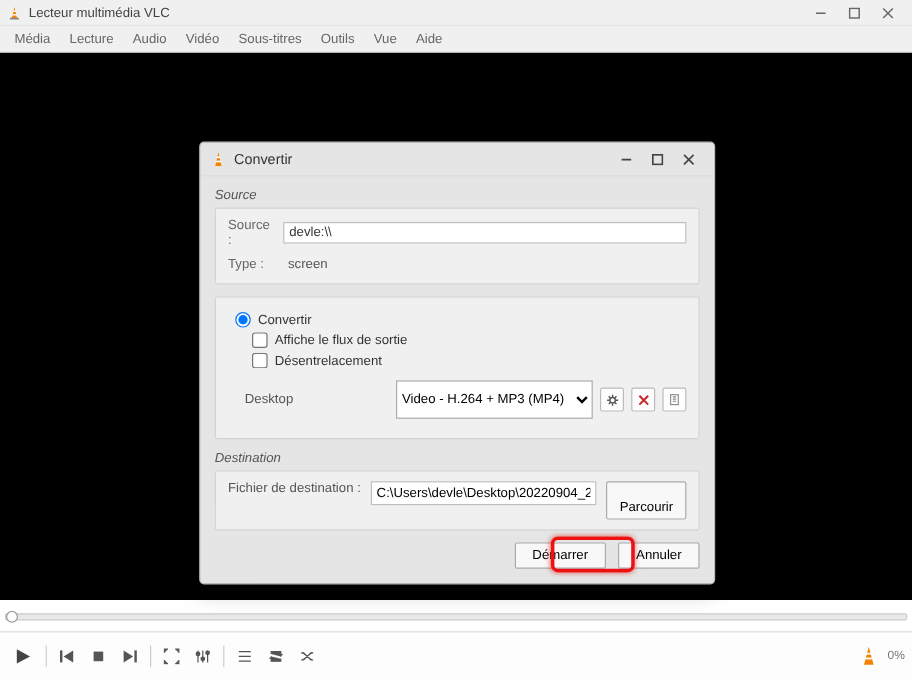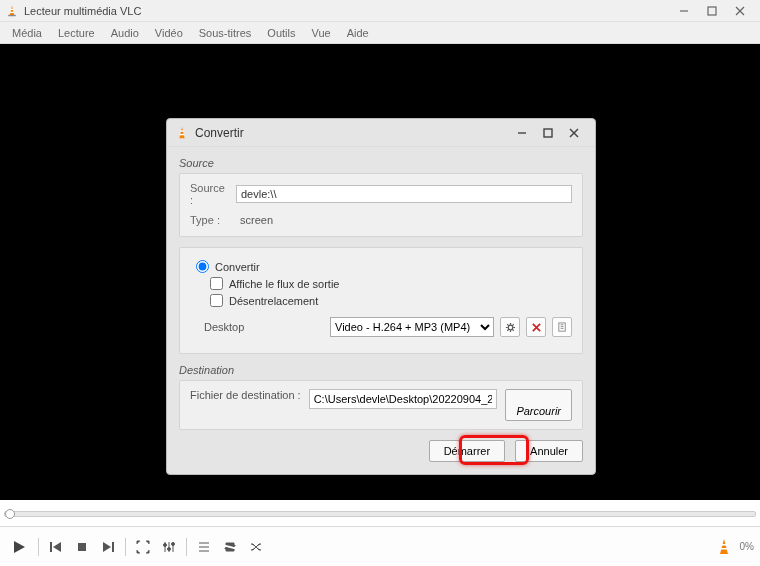--- a/index.html
+++ b/index.html
@@ -48,28 +48,28 @@
   .field-row label { width: 40px; color: #666; }
   .field-row .txt { flex: 1; border: 1px solid #bfbfbf; background: #fff; padding: 2px 4px; font-size: 11px; height: 18px; display: flex; align-items: center; }
   .field-row .static { flex: 1; padding: 2px 4px; color: #555; }
   
   .radio-row, .check-row { display: flex; align-items: center; gap: 6px; margin: 4px 0 4px 6px; }
   .radio-row input, .check-row input { margin: 0; }
   .subopts { margin-left: 14px; }
 
   .profile-row { display: flex; align-items: center; gap: 6px; margin: 10px 0 4px 14px; }
   .profile-row .lbl { width: 120px; color: #555; }
-  .profile-row select { flex: 1; font-size: 11px; height: 20px; border: 1px solid #aaa; background: #fff; }
+  .profile-row select { flex: 1; font-size: 11px; height: 32px; border: 1px solid #aaa; background: #fff; }
   .tool-btn { width: 20px; height: 20px; border: 1px solid #bbb; background: #fdfdfd; display: flex; align-items: center; justify-content: center; border-radius: 2px; }
   .tool-btn svg { width: 11px; height: 11px; }
 
   .dest-row { display: flex; align-items: flex-start; gap: 8px; }
   .dest-row label { color: #555; }
   .dest-row input { flex: 1; border: 1px solid #bfbfbf; background: #fff; padding: 2px 4px; font-size: 11px; height: 20px; }
-  .browse-btn { height: 20px; padding: 15px 10px; border: 1px solid #aaa; background: #f8f8f8; font-size: 11px; border-radius: 2px; font-style: italic; }
+  .browse-btn { height: 20px; padding: 15px 10px; border: 1px solid #aaa; background: #f8f8f8; font-size: 11px; border-radius: 2px; }
 
   .dlg-buttons { display: flex; justify-content: flex-end; gap: 10px; margin-top: 10px; }
   .dlg-btn { height: 22px; padding: 0 14px; border: 1px solid #aaa; background: #f8f8f8; font-size: 11px; border-radius: 2px; display: flex; align-items: center; }
   .highlight-ring { position: absolute; border: 3px solid #e11; border-radius: 6px; pointer-events: none; box-shadow: 0 0 4px rgba(220,20,20,0.6); }
 
   .vlc-cone { display: inline-block; }
 </style>
 </head>
 <body>
 

